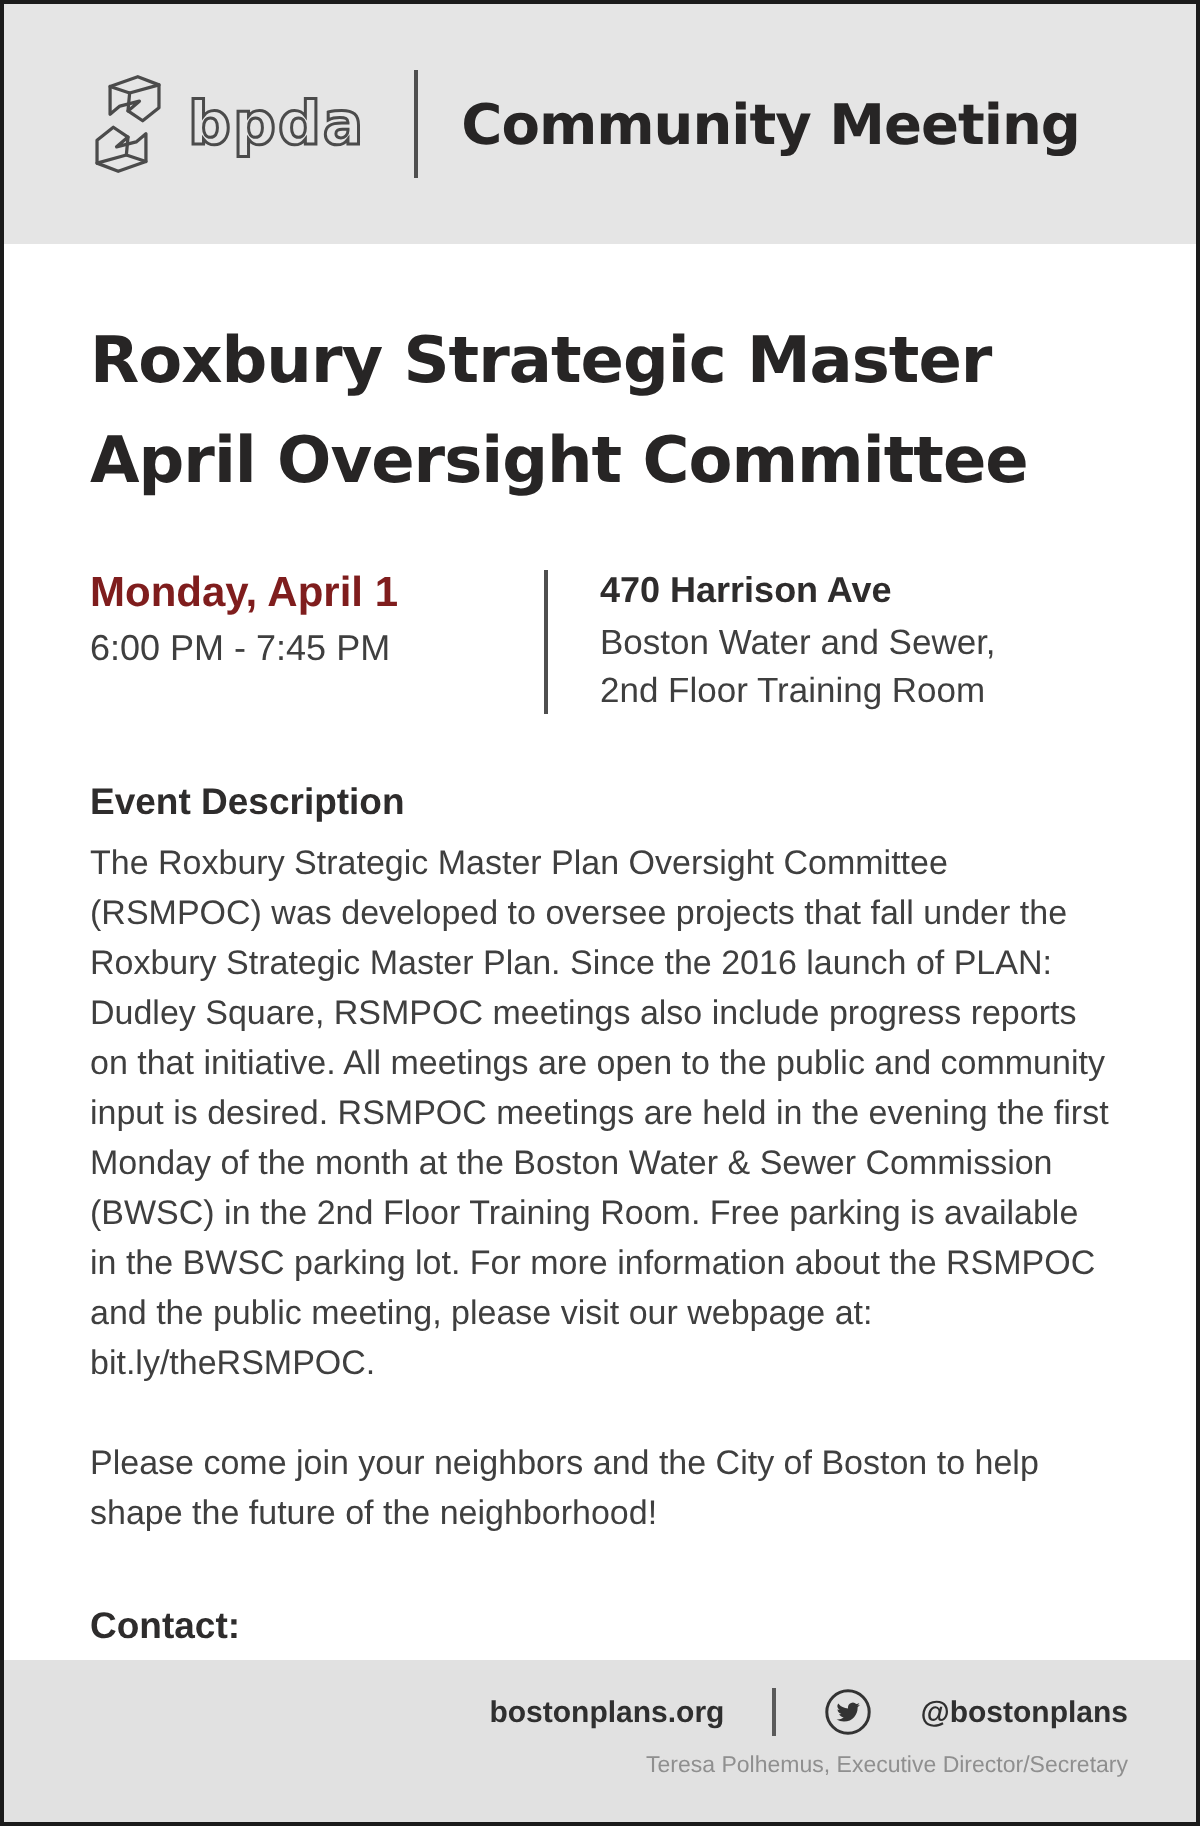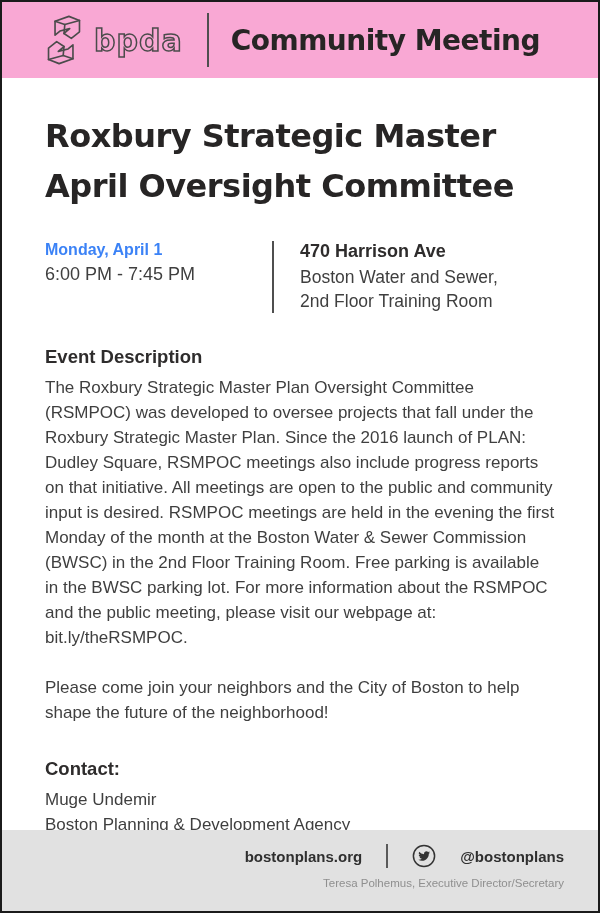--- a/index.html
+++ b/index.html
@@ -12,22 +12,22 @@
     height: 913px;
     background: #ffffff;
     border: 2px solid #1b1b1b;
     overflow: hidden;
   }
 
   
   .header-band {
     display: flex;
     align-items: center;
-    height: 76px;
-    background: #f9a8d4;
+    height: 120px;
+    background: #e5e5e5;
     padding-left: 40px;
   }
   .logo-mark { width: 44px; height: 58px; flex: 0 0 auto; }
   .logo-word {
     margin-left: 8px;
     font-family: "DejaVu Sans", sans-serif;
     font-weight: bold;
     font-size: 30px;
     letter-spacing: 1px;
     color: rgba(0,0,0,0);
@@ -61,22 +61,22 @@
     color: #272525;
   }
 
   .info-row {
     display: flex;
     margin-top: 30px;
   }
   .info-datetime { flex: 0 0 227px; }
   .info-date {
     font-weight: bold;
-    font-size: 16px;
-    color: #3b82f6;
+    font-size: 21px;
+    color: #7f1d1d;
   }
   .info-time {
     margin-top: 5px;
     font-size: 18px;
     color: #3f3f3f;
   }
   .info-venue {
     border-left: 2px solid #4f4f4f;
     padding-left: 26px;
   }

